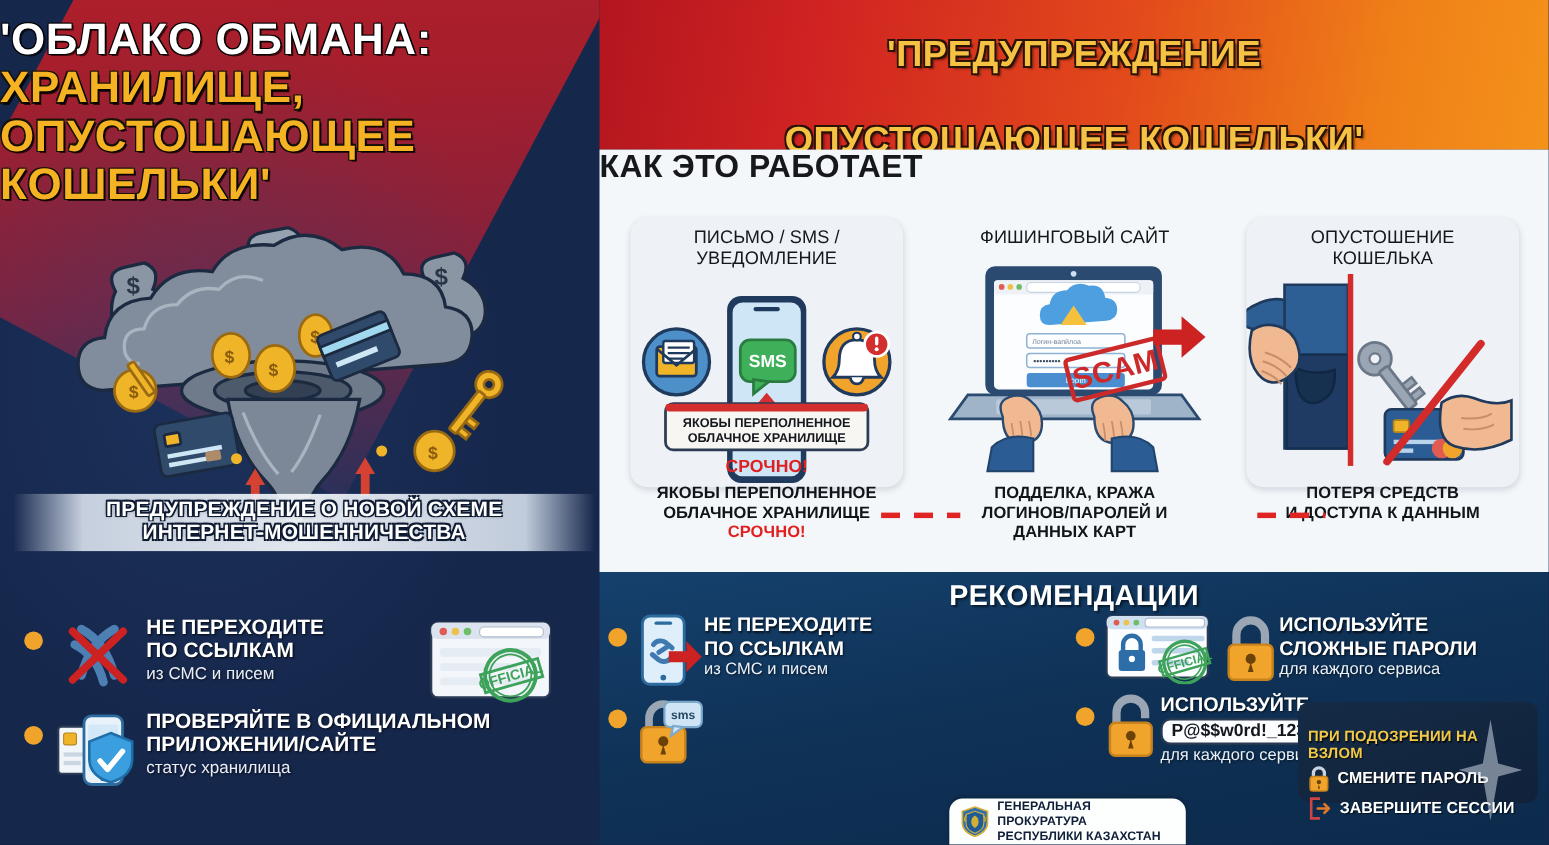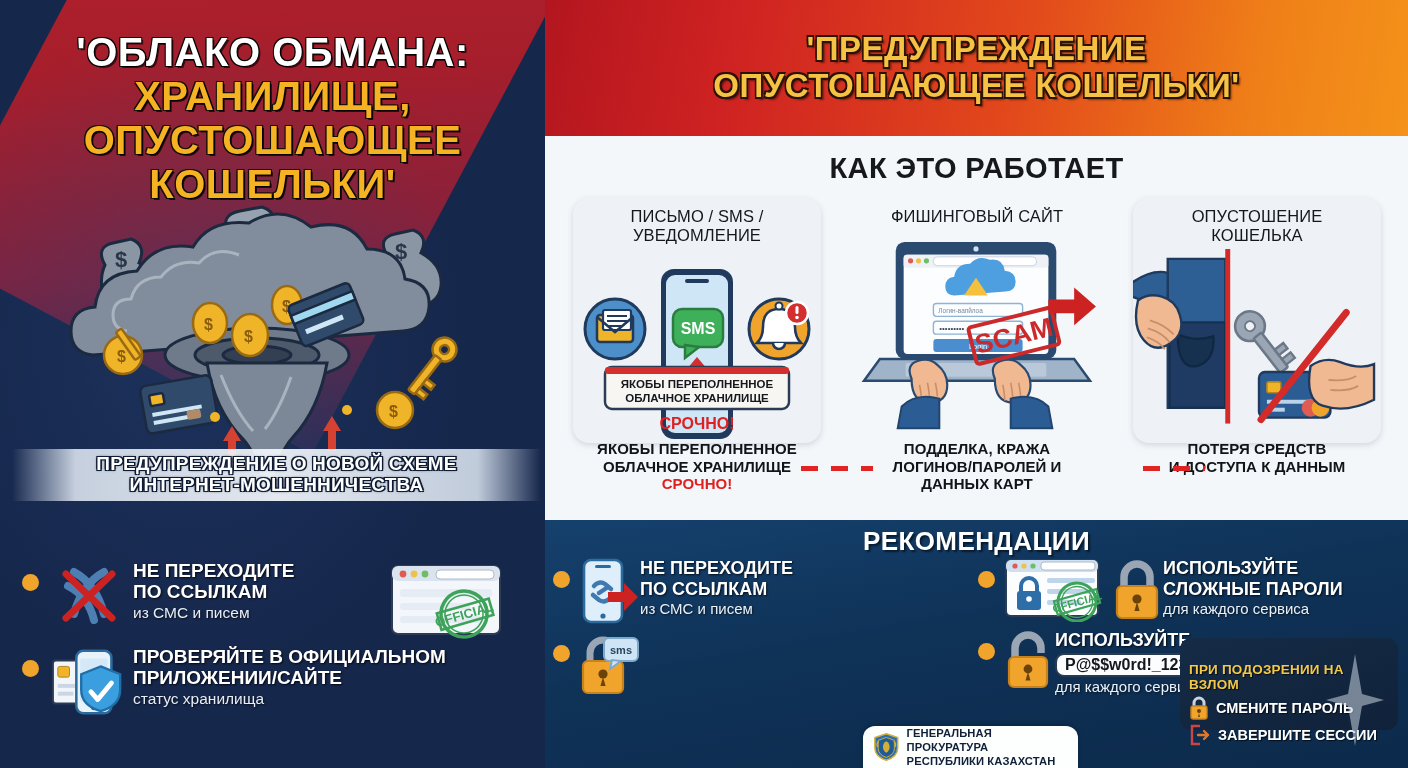--- a/index.html
+++ b/index.html
@@ -18,21 +18,21 @@
     position:absolute; right:-30px; top:-40px; width:430px; height:560px;
     background:linear-gradient(150deg,#c02128 0%,#a61e2c 45%,#7d2240 75%,#2a2c54 100%);
     transform:rotate(28deg); transform-origin:top right;
   }
   .left-vignette{
     position:absolute; inset:0;
     background:radial-gradient(ellipse at 35% 45%, rgba(40,70,120,.35) 0%, rgba(12,24,50,.0) 55%);
   }
 
   .left-title{
-    position:absolute; left:0; top:32px; width:545px; text-align:center;
+    position:absolute; left:0; top:16px; width:545px; 
     z-index:6; line-height:1.0;
   }
   .lt-1{
     display:block; font-size:40px; font-weight:bold; color:#ffffff;
     letter-spacing:.5px;
     text-shadow:0 0 1px #000,2px 2px 0 rgba(0,0,0,.65),-1px -1px 0 #000,1px -1px 0 #000,-1px 1px 0 #000;
   }
   .lt-2{
     display:block; margin-top:4px; font-size:40px; font-weight:bold; color:#f5b324;
     letter-spacing:.5px;
@@ -75,28 +75,29 @@
   .right-side{ position:absolute; left:545px; top:0; width:863px; height:768px; }
 
   .right-header{
     position:absolute; left:0; top:0; width:863px; height:136px;
     background:linear-gradient(100deg,#b3161f 0%,#cf2222 22%,#e2491b 55%,#ef7f18 82%,#f4921a 100%);
     display:flex; flex-direction:column; align-items:center; justify-content:center;
   }
   .rh-line{
     font-size:33px; font-weight:bold; color:#f6c243; letter-spacing:.5px; line-height:1.12;
     text-shadow:-1.6px -1.6px 0 #2a1206,1.6px -1.6px 0 #2a1206,-1.6px 1.6px 0 #2a1206,1.6px 1.6px 0 #2a1206,3px 3px 2px rgba(0,0,0,.45);
+    margin-top:41px;
   }
 
   .how-panel{
     position:absolute; left:0; top:136px; width:863px; height:384px;
     background:#f4f7fa;
   }
   .how-title{
-    text-align:center; margin-top:16px; font-size:29px; font-weight:bold; color:#16181c;
+    text-align:left; font-size:29px; font-weight:bold; color:#16181c;
     letter-spacing:.4px;
   }
 
   .steps{ position:absolute; left:12px; top:62px; width:840px; height:250px; display:flex; }
   .step{ flex:1; position:relative; display:flex; flex-direction:column; align-items:center; }
   .step-card{
     width:248px; height:245px; border-radius:16px; background:#eef1f6;
     box-shadow:0 2px 6px rgba(30,45,70,.16);
     display:flex; flex-direction:column; align-items:center; padding-top:9px;
     overflow:hidden; position:relative;

